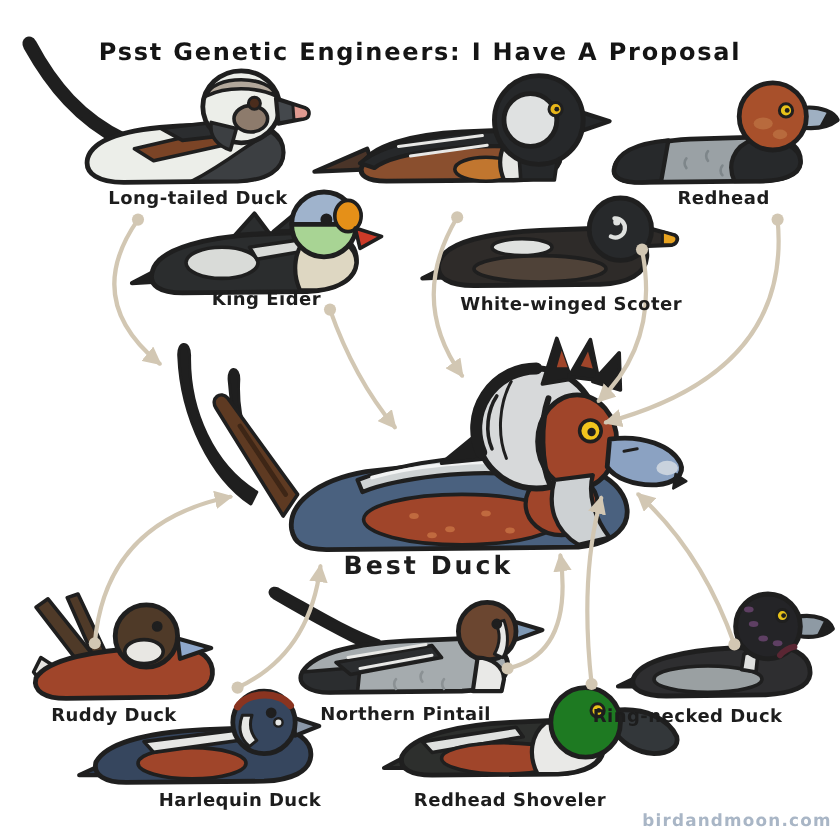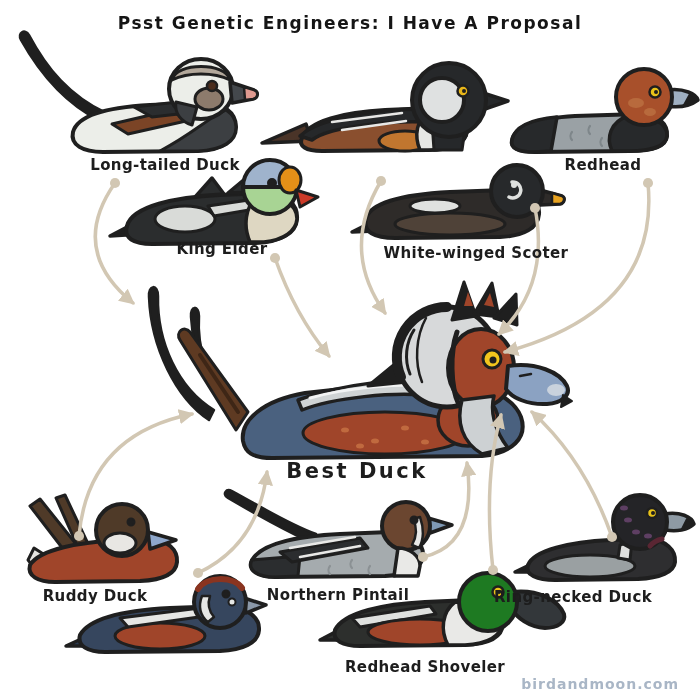--- a/index.html
+++ b/index.html
@@ -2,23 +2,23 @@
 <html><head>
 <meta charset="utf-8">
 <style>
   html,body{margin:0;padding:0;background:#fff;}
   #canvas{position:relative;width:700px;height:700px;background:#ffffff;overflow:hidden;
           font-family:"DejaVu Sans","Liberation Sans",sans-serif;}
   #art{position:absolute;left:0;top:0;}
   .lbl{position:absolute;transform:translateX(-50%);white-space:nowrap;
        font-weight:700;font-size:15px;letter-spacing:.4px;color:#1d1d1d;}
   .lbl-big{font-size:21px;letter-spacing:2.5px;}
-  #title{position:absolute;left:350px;top:13px;transform:translateX(-50%);white-space:nowrap;
-         font-weight:700;font-size:17px;letter-spacing:1.5px;color:#151515;}
-  #watermark{position:absolute;right:21px;bottom:8px;font-weight:700;font-size:14px;
+  #title{position:absolute;left:350px;top:31px;transform:translateX(-50%);white-space:nowrap;
+         font-weight:700;font-size:20px;letter-spacing:1.5px;color:#151515;}
+  #watermark{position:absolute;right:7px;bottom:8px;font-weight:700;font-size:14px;
              letter-spacing:1px;color:#a9b6c6;}
 </style>
 </head>
 <body>
 
 <div id="canvas">
 
   <div id="title">Psst Genetic Engineers: I Have A Proposal</div>
 
   <svg id="art" width="700" height="700" viewBox="0 0 700 700">
@@ -229,16 +229,17 @@
   </svg>
 
   <div class="lbl" style="left:165px;top:156px;">Long-tailed Duck</div>
   <div class="lbl" style="left:603px;top:156px;">Redhead</div>
   <div class="lbl" style="left:222px;top:240px;">King Eider</div>
   <div class="lbl" style="left:446px;top:244px;margin-left:30px;">White-winged Scoter</div>
   <div class="lbl lbl-big" style="left:357px;top:459px;">Best Duck</div>
   <div class="lbl" style="left:95px;top:587px;">Ruddy Duck</div>
   <div class="lbl" style="left:338px;top:586px;">Northern Pintail</div>
   <div class="lbl" style="left:573px;top:588px;">Ring-necked Duck</div>
+  <div class="lbl" style="left:200px;top:658px;">Harlequin Duck</div>
   <div class="lbl" style="left:425px;top:658px;">Redhead Shoveler</div>
 
   <div id="watermark">birdandmoon.com</div>
 </div>
 
 </body></html>

